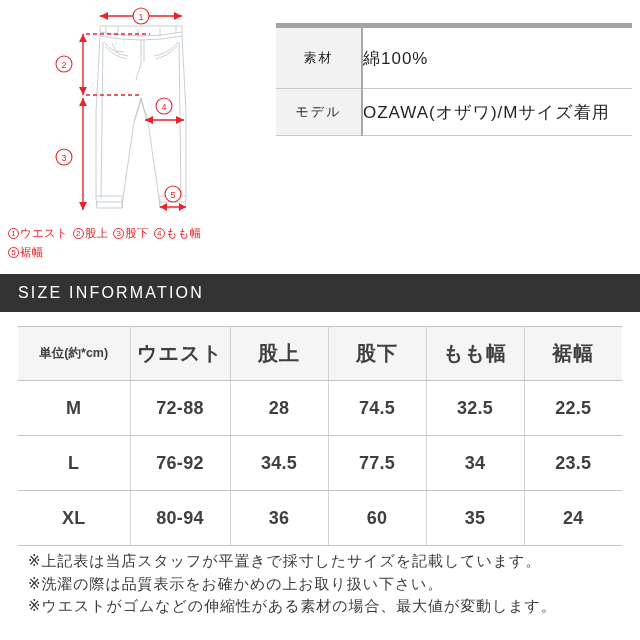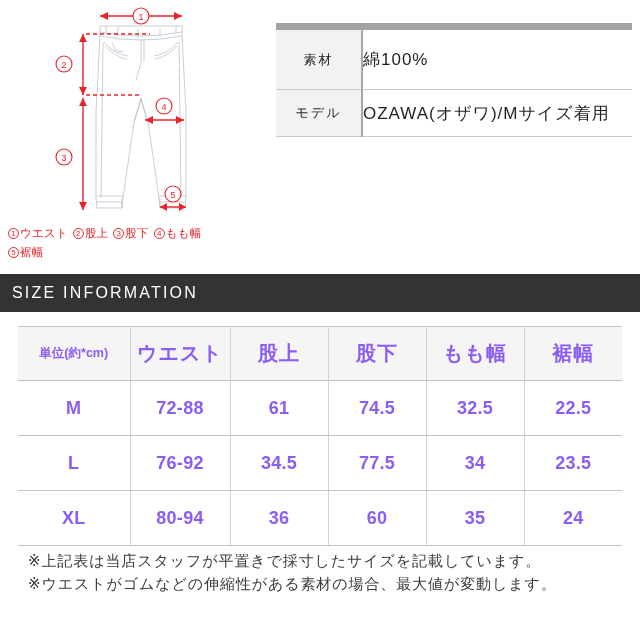--- a/index.html
+++ b/index.html
@@ -64,21 +64,21 @@
     width: 356px;
     border-collapse: collapse;
     table-layout: fixed;
   }
   .spec-table td {
     border-top: 1px solid #c9c9c9;
     border-bottom: 1px solid #c9c9c9;
     vertical-align: middle;
     padding: 0;
   }
-  .spec-table tr:first-child td { border-top: 7px solid #a3a3a3; }
+  .spec-table tr:first-child td { border-top: 5px solid #a3a3a3; }
   .spec-table tr:last-child td { border-bottom: 1px solid #c9c9c9; }
   .spec-label {
     width: 86px;
     background: #f2f2f2;
     border-right: 2px solid #a8a8a8;
     text-align: center;
     font-size: 13px;
     letter-spacing: 2px;
     color: #231f20;
     font-weight: 500;
@@ -98,41 +98,41 @@
 
   
   .size-banner {
     position: absolute;
     left: 0; top: 274px;
     width: 640px; height: 38px;
     background: #333333;
     color: #ffffff;
     display: flex;
     align-items: center;
-    padding-left: 12px;
+    padding-left: 18px;
     font-size: 16px;
     letter-spacing: 2.2px;
     font-weight: 500;
   }
 
   
   .size-table {
     position: absolute;
     left: 18px; top: 326px;
     width: 604px;
     border-collapse: collapse;
     table-layout: fixed;
   }
   .size-table th, .size-table td {
     text-align: center;
     vertical-align: middle;
     border-right: 1px solid #d2d2d2;
     border-bottom: 1px solid #c4c4c4;
     font-weight: bold;
-    color: #8b5cf6;
+    color: #404040;
   }
   .size-table th:last-child, .size-table td:last-child { border-right: none; }
   .size-table thead th {
     background: #f5f5f5;
     border-top: 1px solid #c4c4c4;
     height: 54px;
     font-size: 20px;
     letter-spacing: 1px;
   }
   .size-table thead th.unit-head {
@@ -273,21 +273,21 @@
       <th class="col-c">股上</th>
       <th class="col-c">股下</th>
       <th class="col-c">もも幅</th>
       <th class="col-c">裾幅</th>
     </tr>
   </thead>
   <tbody>
     <tr>
       <td>M</td>
       <td>72-88</td>
-      <td>61</td>
+      <td>28</td>
       <td>74.5</td>
       <td>32.5</td>
       <td>22.5</td>
     </tr>
     <tr>
       <td>L</td>
       <td>76-92</td>
       <td>34.5</td>
       <td>77.5</td>
       <td>34</td>
@@ -299,14 +299,15 @@
       <td>36</td>
       <td>60</td>
       <td>35</td>
       <td>24</td>
     </tr>
   </tbody>
 </table>
 
 <div class="notes">
   <span class="note">※上記表は当店スタッフが平置きで採寸したサイズを記載しています。</span>
+  <span class="note">※洗濯の際は品質表示をお確かめの上お取り扱い下さい。</span>
   <span class="note">※ウエストがゴムなどの伸縮性がある素材の場合、最大値が変動します。</span>
 </div>
 
 </body></html>

